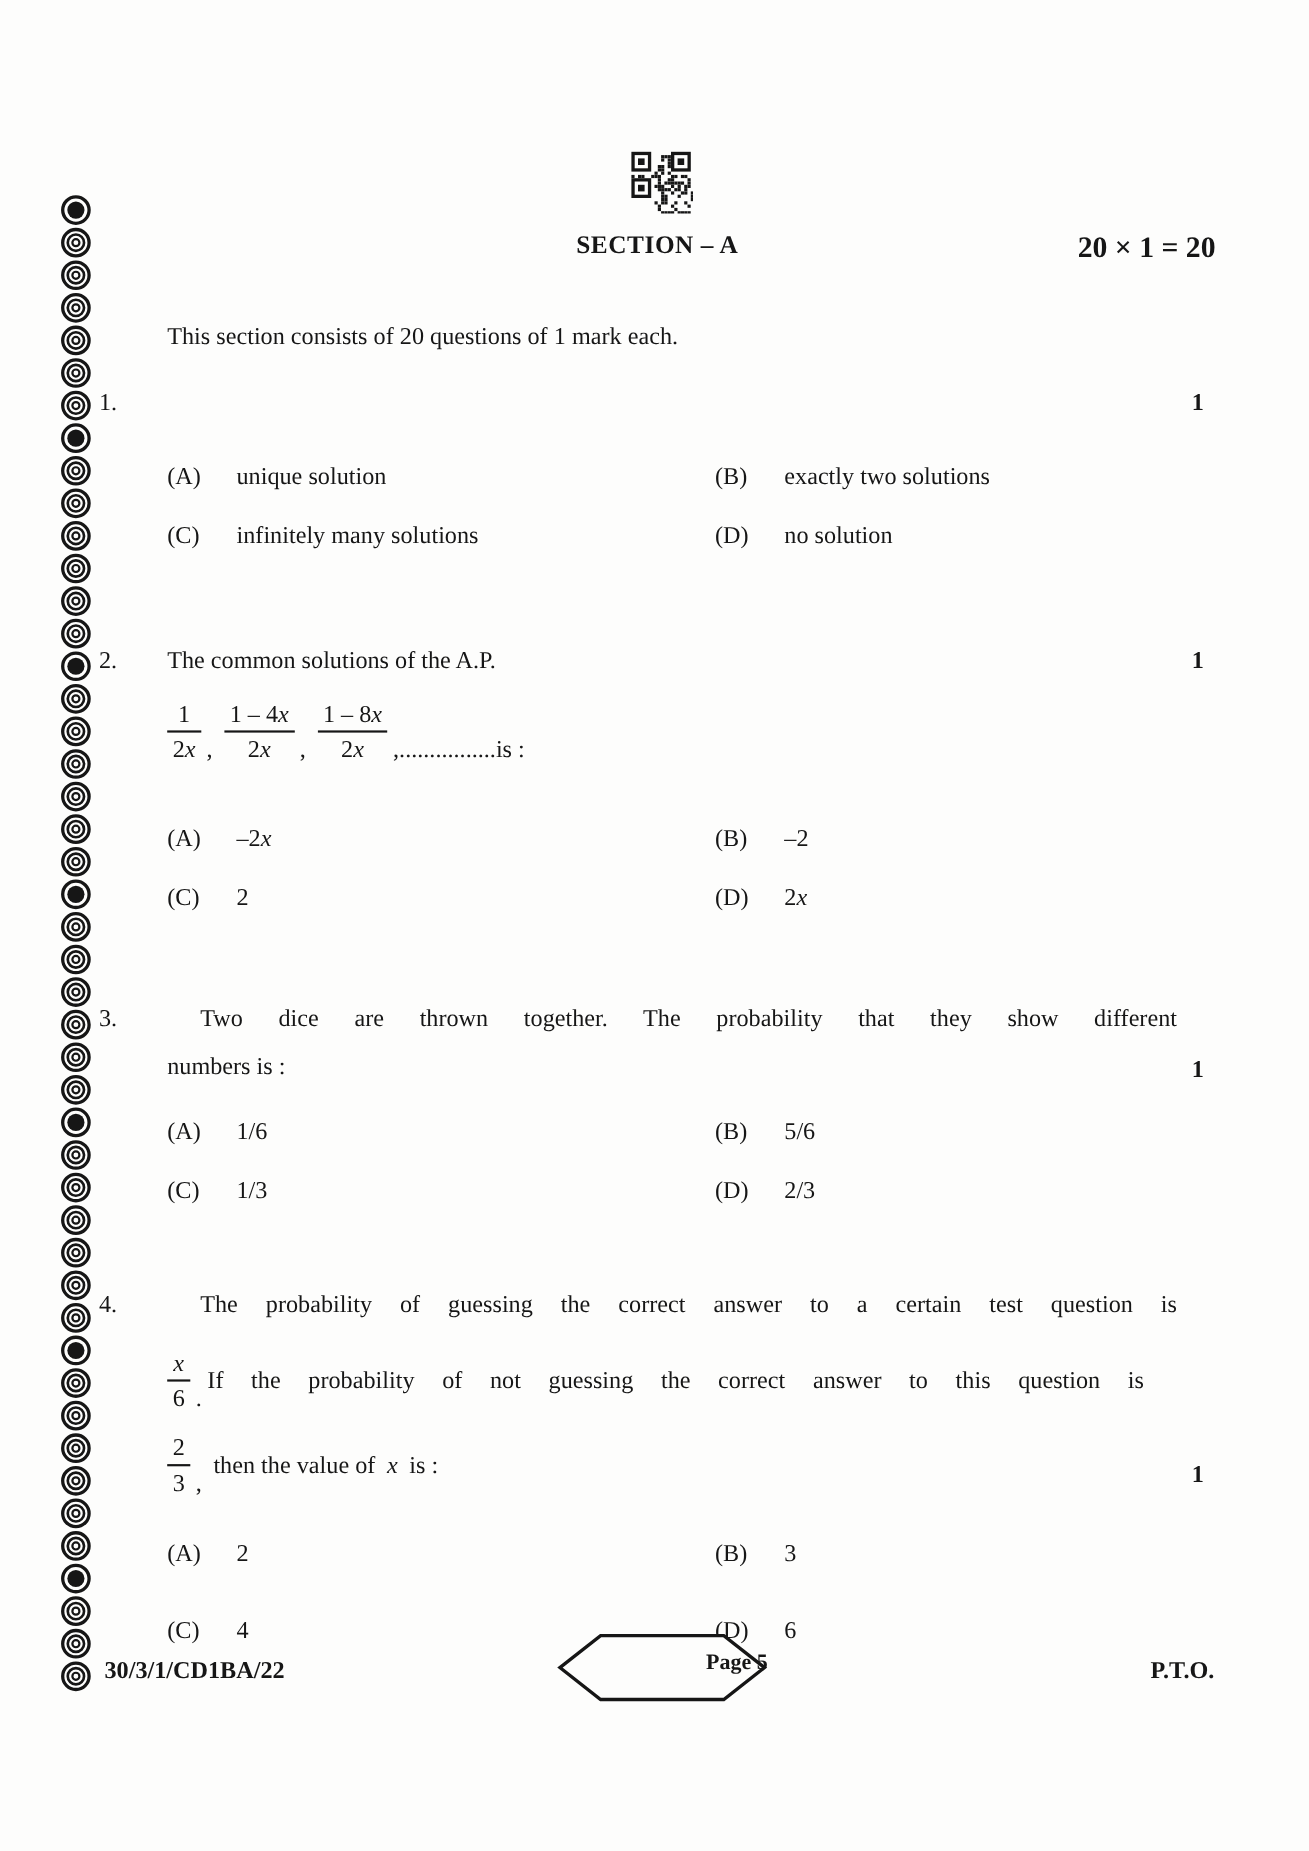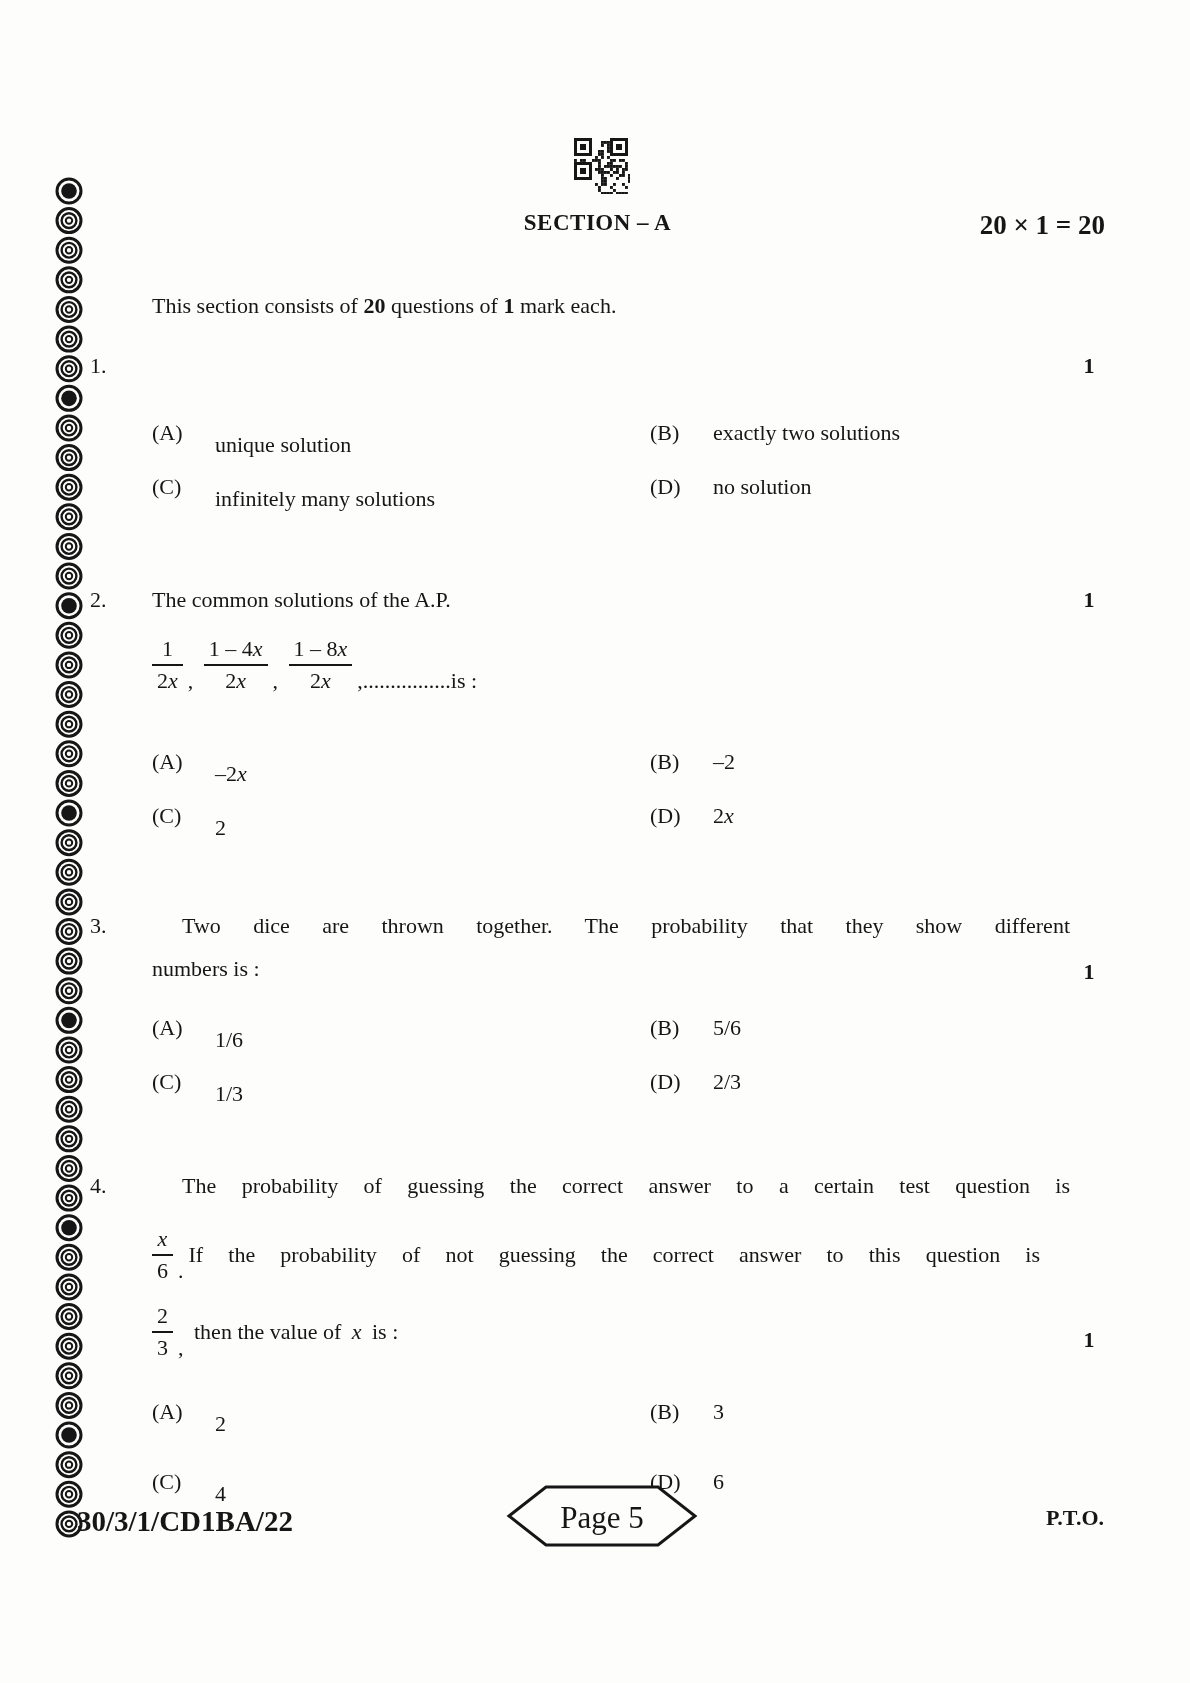--- a/index.html
+++ b/index.html
@@ -3,36 +3,36 @@
 <meta charset="utf-8">
 <style>
   * { margin:0; padding:0; box-sizing:border-box; }
   html,body { width:1190px; height:1683px; background:#fff; overflow:hidden; }
   .page {
     position:relative; width:1190px; height:1683px; background:#fdfdfc;
     font-family:"Liberation Serif","DejaVu Serif",serif; color:#161616;padding-left:48px;
   }
   .abs { position:absolute; }
   .txt { font-size:22px; line-height:27px; }
-  .b, .bold { font-weight:bold; }
+  .b, .bold { font-weight:normal; }
   .i { font-style:italic; }
   
   #qr { left:572px; top:136px; width:58px; height:58px; }
   #section-row { left:90px; top:210px; width:1015px; text-align:center; }
   #section-title { font-size:23px; font-weight:bold; letter-spacing:.5px; }
   #total-marks { right:85px; top:210px; font-size:27px; font-weight:bold; }
   #intro { left:152px; top:292px; }
   
   .qnum { left:90px; width:50px; }
   .qtext { left:152px; width:888px; }
   .just { text-align:justify; text-align-last:justify;margin-left:30px; }
   .mark { left:1074px; width:30px; font-weight:bold; text-align:center; }
   .opt-label { position:absolute; }
   .opt-text  { position:absolute; }
-  .col-a-label { left:152px; } .col-a-text { left:215px;margin-top:12px; }
+  .col-a-label { left:152px; } .col-a-text { left:215px; }
   .col-b-label { left:650px; } .col-b-text { left:713px; }
   .opt-row { position:absolute; left:0; top:0; width:1190px; }
   
   .mathline { position:absolute; display:flex; align-items:flex-end; column-gap:5px; font-size:22px; }
   .mathline.center { align-items:center; }
   .mathline span { white-space:pre; line-height:26px; }
   .mathline .low { align-self:flex-end; }
   .mathline .fill { flex:1 1 auto; text-align:justify; text-align-last:justify; white-space:normal; }
   .frac { display:inline-flex; flex-direction:column; align-items:stretch; text-align:center; line-height:1.12; }
   .frac .num { border-bottom:2px solid #161616; padding:0 5px 2px; }
@@ -44,23 +44,23 @@
   #q2-math { left:152px; top:636px; }
   #q2-opts-1 { top:748px; } #q2-opts-2 { top:802px; }
   #q3-num,#q3-line1 { top:912px; } #q3-line2 { top:955px; } #q3-mark { top:958px; }
   #q3-opts-1 { top:1014px; } #q3-opts-2 { top:1068px; }
   #q4-num,#q4-line1 { top:1172px; }
   #q4-math2 { left:152px; top:1226px; width:888px; }
   #q4-math3 { left:152px; top:1303px; }
   #q4-mark { top:1326px; }
   #q4-opts-1 { top:1398px; } #q4-opts-2 { top:1468px; }
   
-  #footer-code { left:77px; top:1505px; font-size:29px; font-weight:bold;text-align:right; }
+  #footer-code { left:95px; top:1505px; font-size:22px; font-weight:bold;text-align:right; }
   #page-hex { left:506px; top:1484px; width:192px; height:64px; }
-  #page-hex .label { position:absolute; left:0; right:0; top:16px; text-align:center; font-size:31px; font-weight:normal; }
+  #page-hex .label { position:absolute; left:0; right:0; top:16px; text-align:right; font-size:20px; font-weight:bold; }
   #pto { right:86px; top:1505px; font-size:22px; font-weight:bold; }
   #binding { left:0; top:0; }
 </style>
 </head>
 <body>
 
 <div class="page">
 
   <svg id="binding" class="abs" width="120" height="1683">
       <circle cx="69" cy="191" r="12" fill="none" stroke="#161616" stroke-width="3"></circle>

